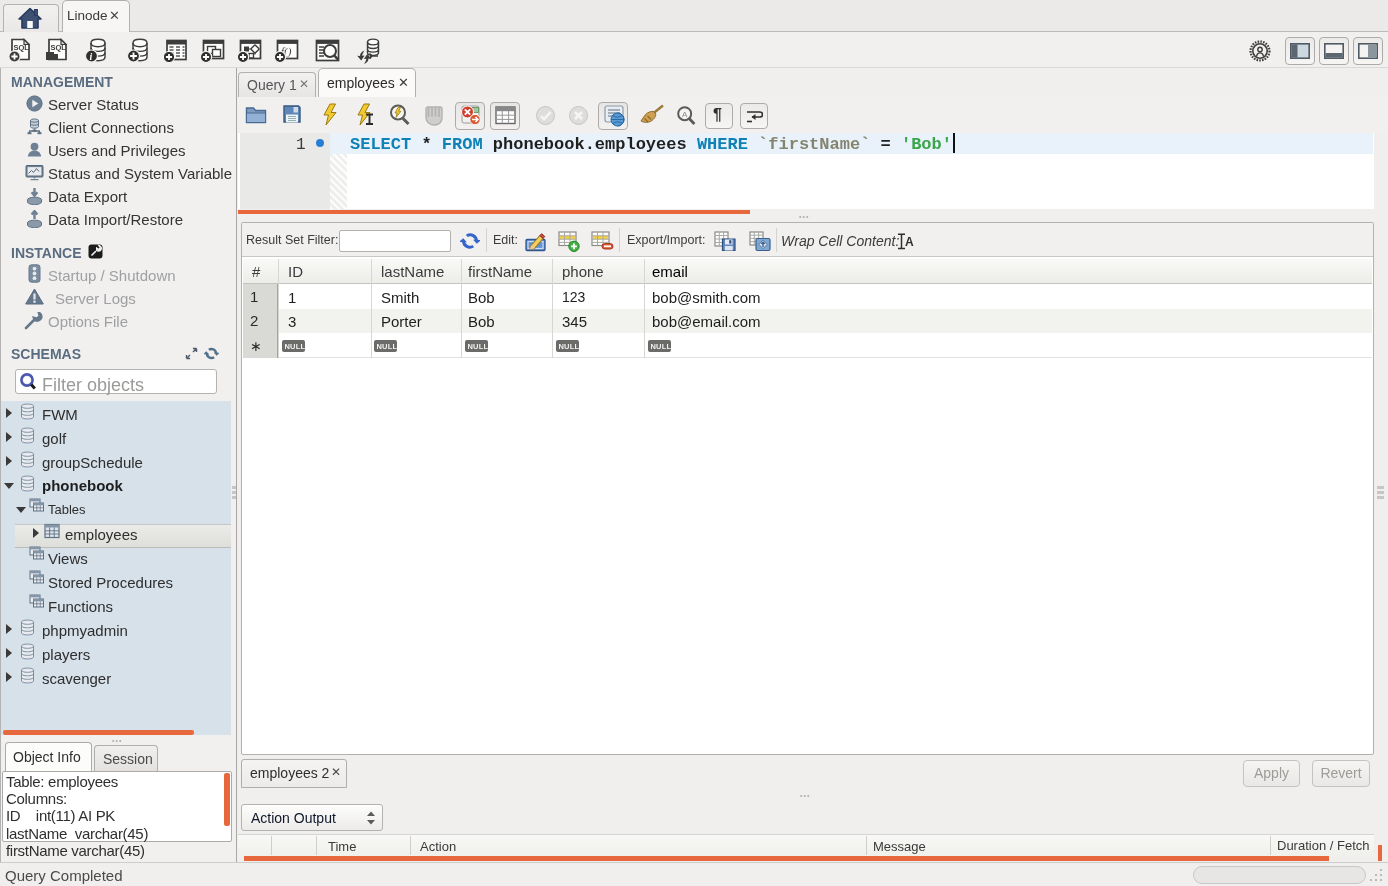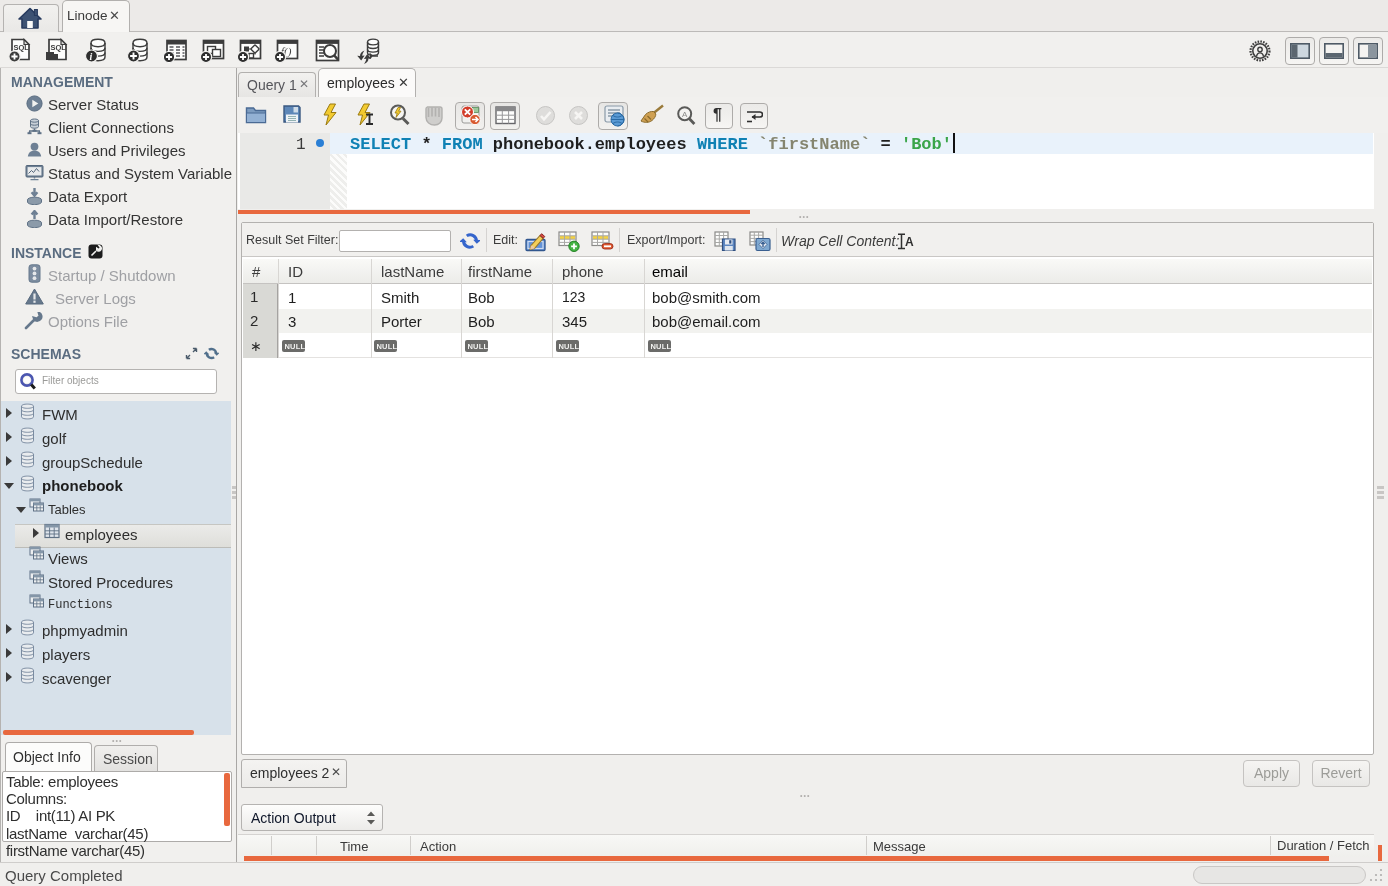--- a/index.html
+++ b/index.html
@@ -232,34 +232,34 @@
   <path d="M2.4 14.2 v-4.3 h4.3 z" fill="#51708c"></path>
   </g>
 </svg>
 
 <div class="abs" style="left:15px;top:369px;width:202px;height:25px;background:#fff;border:1px solid #b5b3b1;border-radius:3px;"></div>
 <svg class="ic" style="left:19px;top:372px" width="18" height="19" viewBox="0 0 18 19">
   <circle cx="8" cy="8" r="5.6" fill="#f0f0ee" stroke="#4b56b0" stroke-width="2.6"></circle>
   <circle cx="8" cy="8" r="3.2" fill="#fdfdfd"></circle>
   <path d="M12.2 12.6 l3.6 4" stroke="#1c1c1c" stroke-width="3"></path>
 </svg>
-<div class="abs" style="left:42px;top:375px;color:#9a9a98;font-size:10px;">Filter objects</div>
+<div class="abs" style="left:42px;top:375px;color:#9a9a98;font-size:18px;">Filter objects</div>
 
 <div class="abs" id="tree" style="left:1px;top:401px;width:230px;height:334px;background:#d7e1ea;"></div>
 <div class="abs" style="left:15px;top:524px;width:216px;height:24px;background:linear-gradient(#ebebe9,#dededa);border-top:1px solid #c6c6c2;border-bottom:1px solid #bcbcb8;"></div>
 
 <div class="abs" style="left:42px;top:406px;color:#2e2e2e;font-size:15px;">FWM</div>
 <div class="abs" style="left:42px;top:430px;color:#2e2e2e;font-size:15px;">golf</div>
 <div class="abs" style="left:42px;top:454px;color:#2e2e2e;font-size:15px;">groupSchedule</div>
 <div class="abs" style="left:42px;top:477px;color:#1e1e1e;font-weight:bold;font-size:15px;">phonebook</div>
 <div class="abs" style="left:48px;top:502px;color:#2e2e2e;font-size:13px;">Tables</div>
 <div class="abs" style="left:65px;top:526px;color:#2e2e2e;font-size:15px;">employees</div>
 <div class="abs" style="left:48px;top:550px;color:#2e2e2e;font-size:15px;">Views</div>
 <div class="abs" style="left:48px;top:574px;color:#2e2e2e;font-size:15px;">Stored Procedures</div>
-<div class="abs" style="left:48px;top:598px;color:#2e2e2e;font-size:12px;font-family:Liberation Mono, monospace;">Functions</div>
+<div class="abs" style="left:48px;top:598px;color:#2e2e2e;font-size:15px;">Functions</div>
 <div class="abs" style="left:42px;top:622px;color:#2e2e2e;font-size:15px;">phpmyadmin</div>
 <div class="abs" style="left:42px;top:646px;color:#2e2e2e;font-size:15px;">players</div>
 <div class="abs" style="left:42px;top:670px;color:#2e2e2e;font-size:15px;">scavenger</div>
 
 <svg class="ic" style="left:5px;top:408px" width="8" height="10">
     <path d="M1 0 L7 5 L1 10 Z" fill="#3a3a3a"></path>
   </svg>
 <svg class="ic" style="left:5px;top:432px" width="8" height="10">
     <path d="M1 0 L7 5 L1 10 Z" fill="#3a3a3a"></path>
   </svg>
@@ -596,21 +596,21 @@
   <path d="M1 6 L5 1.5 L9 6 Z" fill="#5a5a58"></path>
   <path d="M1 10 L5 14.5 L9 10 Z" fill="#5a5a58"></path>
 </svg>
 
 <div class="abs" id="aohdr" style="left:238px;top:834px;width:1136px;height:23px;background:linear-gradient(#f8f8f6,#efefec);border-top:1px solid #d5d3d1;"></div>
 <div class="abs" style="left:271px;top:836px;width:1px;height:19px;background:#d0cecb;"></div>
 <div class="abs" style="left:316px;top:836px;width:1px;height:19px;background:#d0cecb;"></div>
 <div class="abs" style="left:410px;top:836px;width:1px;height:19px;background:#d0cecb;"></div>
 <div class="abs" style="left:866px;top:836px;width:1px;height:19px;background:#d0cecb;"></div>
 <div class="abs" style="left:1270px;top:836px;width:1px;height:19px;background:#d0cecb;"></div>
-<div class="abs" style="left:340px;top:839px;color:#3a3a3a;font-size:13px;">Time</div>
+<div class="abs" style="left:328px;top:839px;color:#3a3a3a;font-size:13px;">Time</div>
 <div class="abs" style="left:420px;top:839px;color:#3a3a3a;font-size:13px;">Action</div>
 <div class="abs" style="left:873px;top:839px;color:#3a3a3a;font-size:13px;">Message</div>
 <div class="abs" style="left:1277px;top:838px;width:97px;height:16px;color:#3a3a3a;white-space:nowrap;overflow:hidden;font-size:13px;">Duration / Fetch</div>
 <div class="abs" style="left:244px;top:856px;width:1085px;height:5px;background:#e8683e;"></div>
 <div class="abs" style="left:1378px;top:845px;width:4px;height:16px;background:#e8683e;"></div>
 
 <div class="abs" style="left:0;top:862px;width:1388px;height:24px;background:#f0efed;border-top:1px solid #cfcdcb;"></div>
 <div class="abs" style="left:5px;top:867px;color:#4a4a4a;font-size:15px;">Query Completed</div>
 <div class="abs" style="left:1193px;top:866px;width:173px;height:18px;background:#e7e6e4;border:1px solid #c9c7c5;border-radius:9px;"></div>
 <svg class="ic" style="left:1368px;top:867px" width="16" height="16" viewBox="0 0 16 16">

